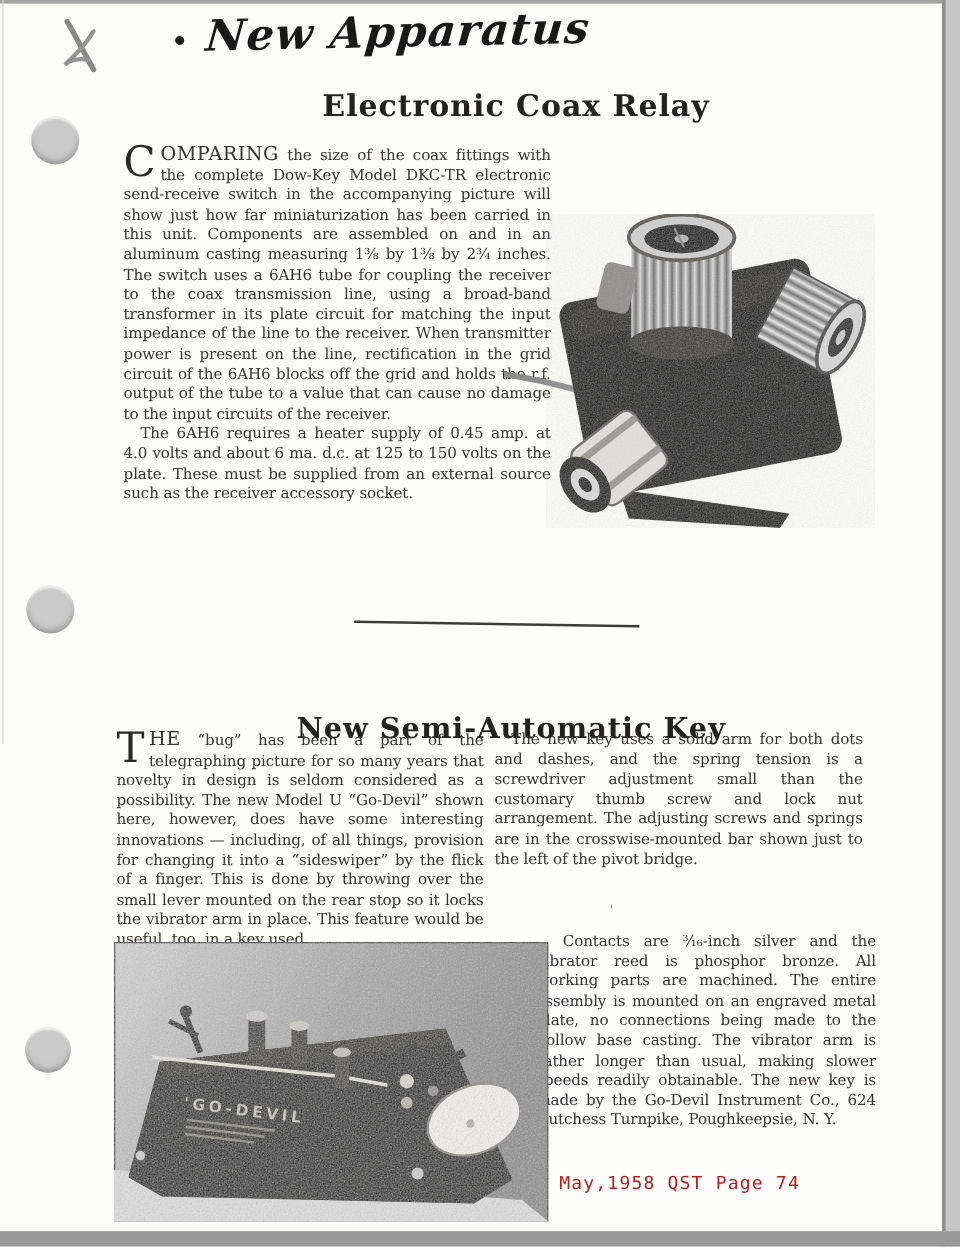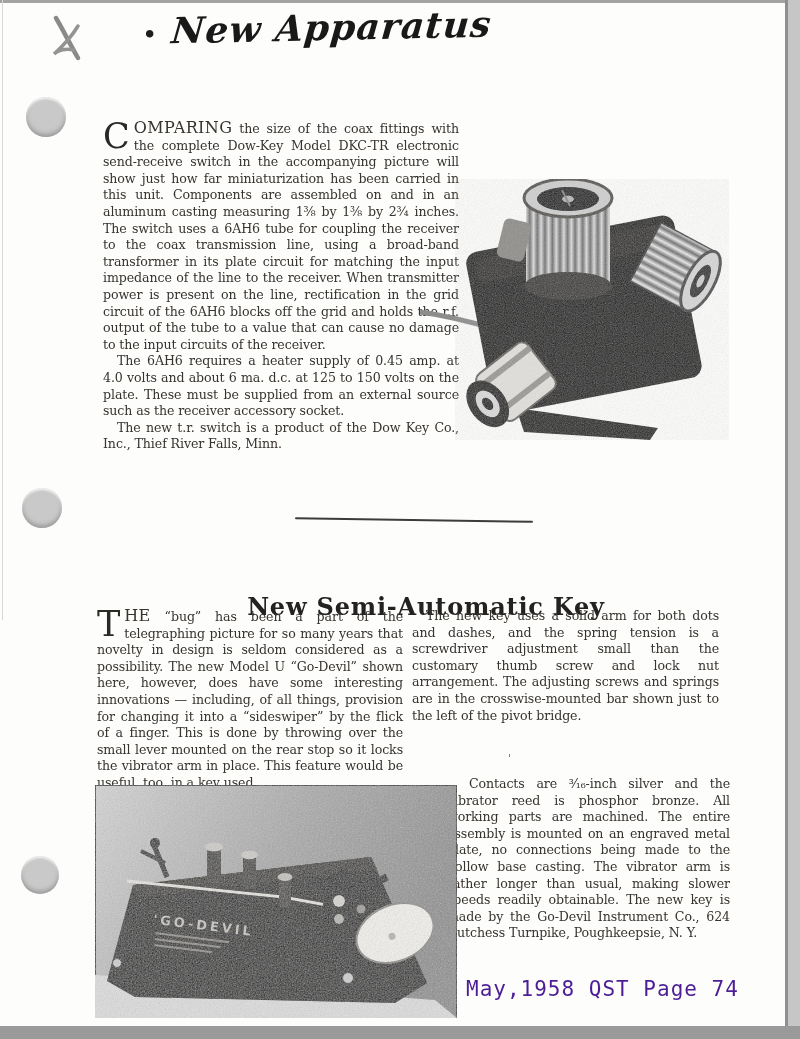--- a/index.html
+++ b/index.html
@@ -44,21 +44,21 @@
   .divider{position:absolute;left:295px;top:519px;width:238px;height:2px;background:#3c3c3c;
            transform:rotate(0.9deg);border-radius:1px;}
 
   .stray-tick{position:absolute;left:508px;top:752px;font-size:11px;color:#6d6a66;}
 
   .photo{position:absolute;}
   #photo-coax{left:420px;top:140px;}
   #photo-key{left:95px;top:785px;}
 
   .footer-stamp{position:absolute;left:466px;top:977px;font-family:"DejaVu Sans Mono", monospace;
-                font-size:21px;color:#4c1d95;letter-spacing:1px;white-space:nowrap;}
+                font-size:15px;color:#b91c1c;letter-spacing:1px;white-space:nowrap;}
 </style>
 </head>
 <body>
 
 <div id="page">
 
   <div class="edge-top"></div>
   <div class="edge-right-band"></div>
   <div class="edge-bottom-band"></div>
   <div class="edge-left-line"></div>
@@ -68,25 +68,25 @@
   <div class="hole" id="hole-3"></div>
 
   <svg class="x-mark" viewBox="0 0 42 48">
     <path d="M8,4 C14,14 22,30 30,44" stroke="#8a8a8a" stroke-width="4.5" fill="none" stroke-linecap="round"></path>
     <path d="M30,12 C24,22 15,32 6,40 C10,36 18,34 26,36" stroke="#949494" stroke-width="3.5" fill="none" stroke-linecap="round"></path>
   </svg>
 
   <div class="header-bullet">•</div>
   <div class="script-title">New Apparatus</div>
 
+  <div class="article-title" id="coax-title">Electronic Coax Relay</div>
 
   <div class="body-text" id="coax-body">
     <p><span class="dropcap">C</span><span class="smallcaps">OMPARING</span><span> the size of the coax fittings with the complete Dow-Key Model DKC-TR electronic send-receive switch in the accompanying picture will show just how far miniaturization has been carried in this unit. Components are assembled on and in an aluminum casting measuring 1⅜ by 1⅜ by 2¾ inches. The switch uses a 6AH6 tube for coupling the receiver to the coax transmission line, using a broad-band transformer in its plate circuit for matching the input impedance of the line to the receiver. When transmitter power is present on the line, rectification in the grid circuit of the 6AH6 blocks off the grid and holds the r.f. output of the tube to a value that can cause no damage to the input circuits of the receiver.</span></p>
     <p class="indent">The 6AH6 requires a heater supply of 0.45 amp. at 4.0 volts and about 6 ma. d.c. at 125 to 150 volts on the plate. These must be supplied from an external source such as the receiver accessory socket.</p>
-    <p class="indent">The new t.r. switch is a product of the Dow Key Co., Inc., Thief River Falls, Minn.</p>
   </div>
 
   <svg class="photo" id="photo-coax" width="328" height="322" viewBox="0 0 328 322">
     <defs>
       <filter id="grain1" x="0" y="0" width="100%" height="100%">
         <feTurbulence type="fractalNoise" baseFrequency="0.9" numOctaves="2" result="n"></feTurbulence>
         <feColorMatrix in="n" type="saturate" values="0"></feColorMatrix>
         <feComponentTransfer>
             <feFuncA type="linear" slope="0.25" intercept="0"></feFuncA>
           </feComponentTransfer>

